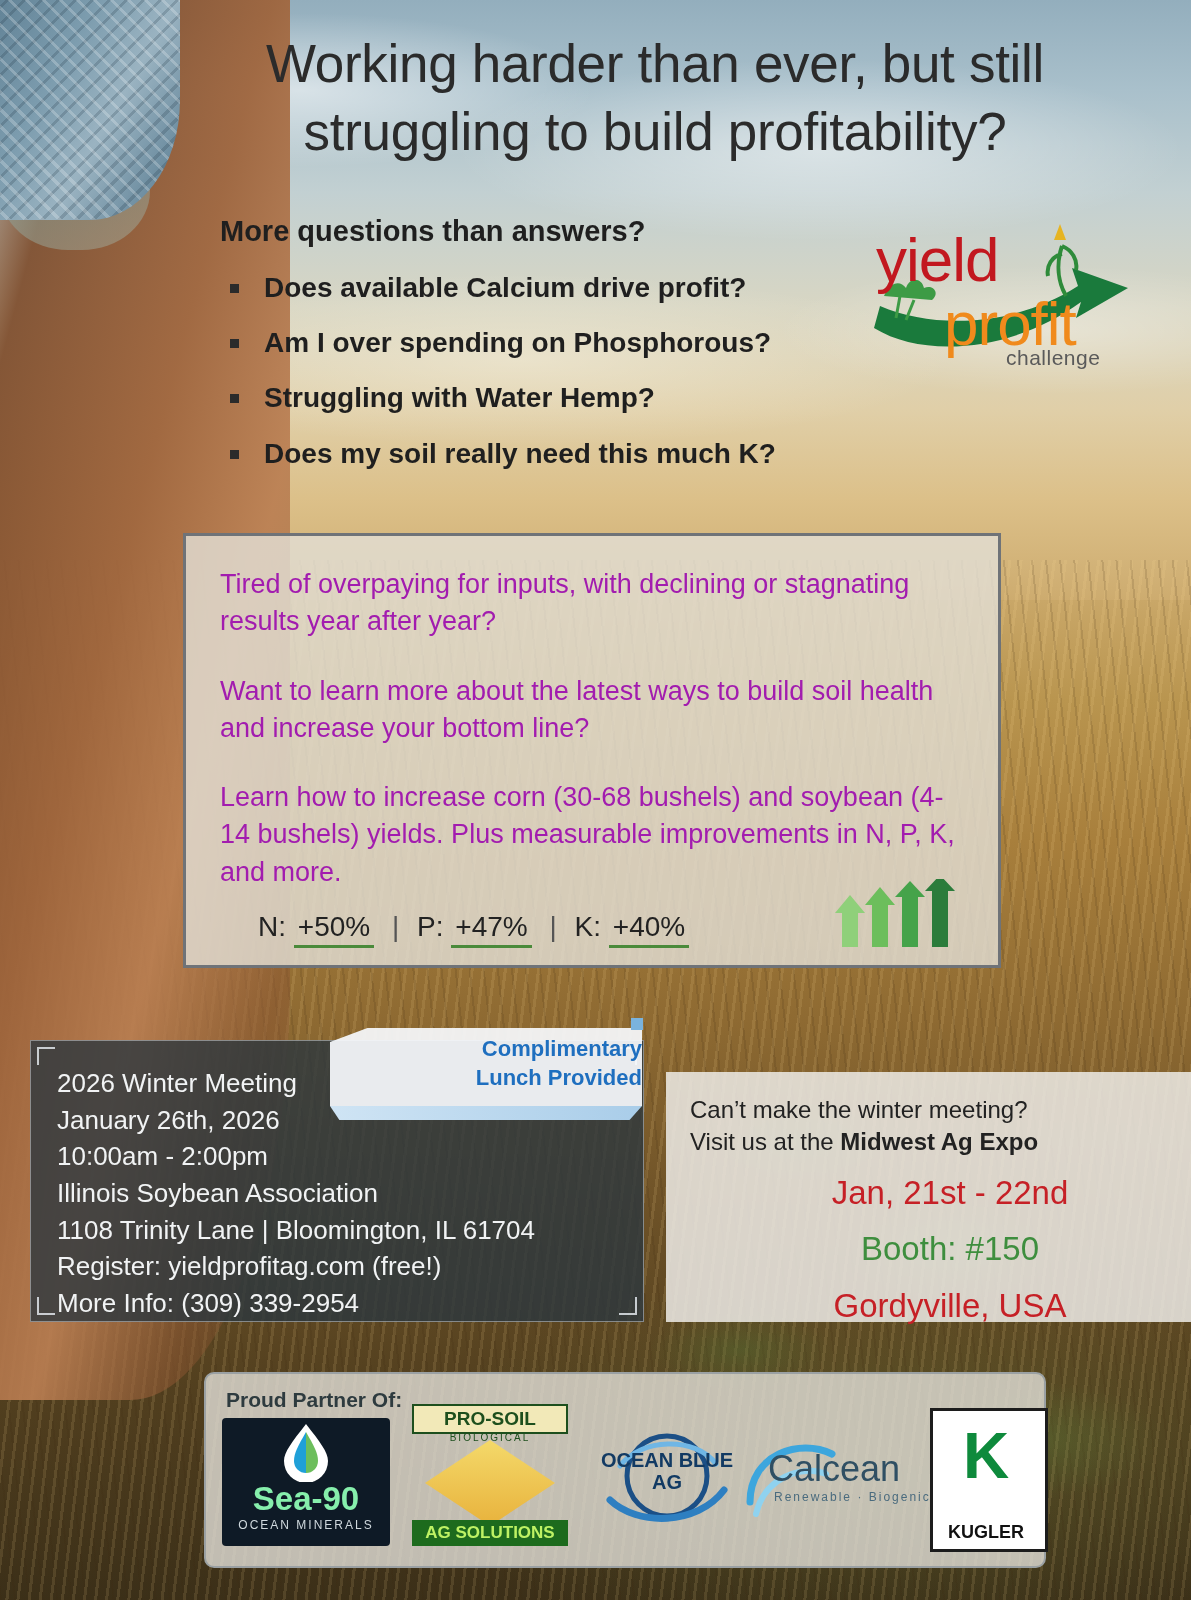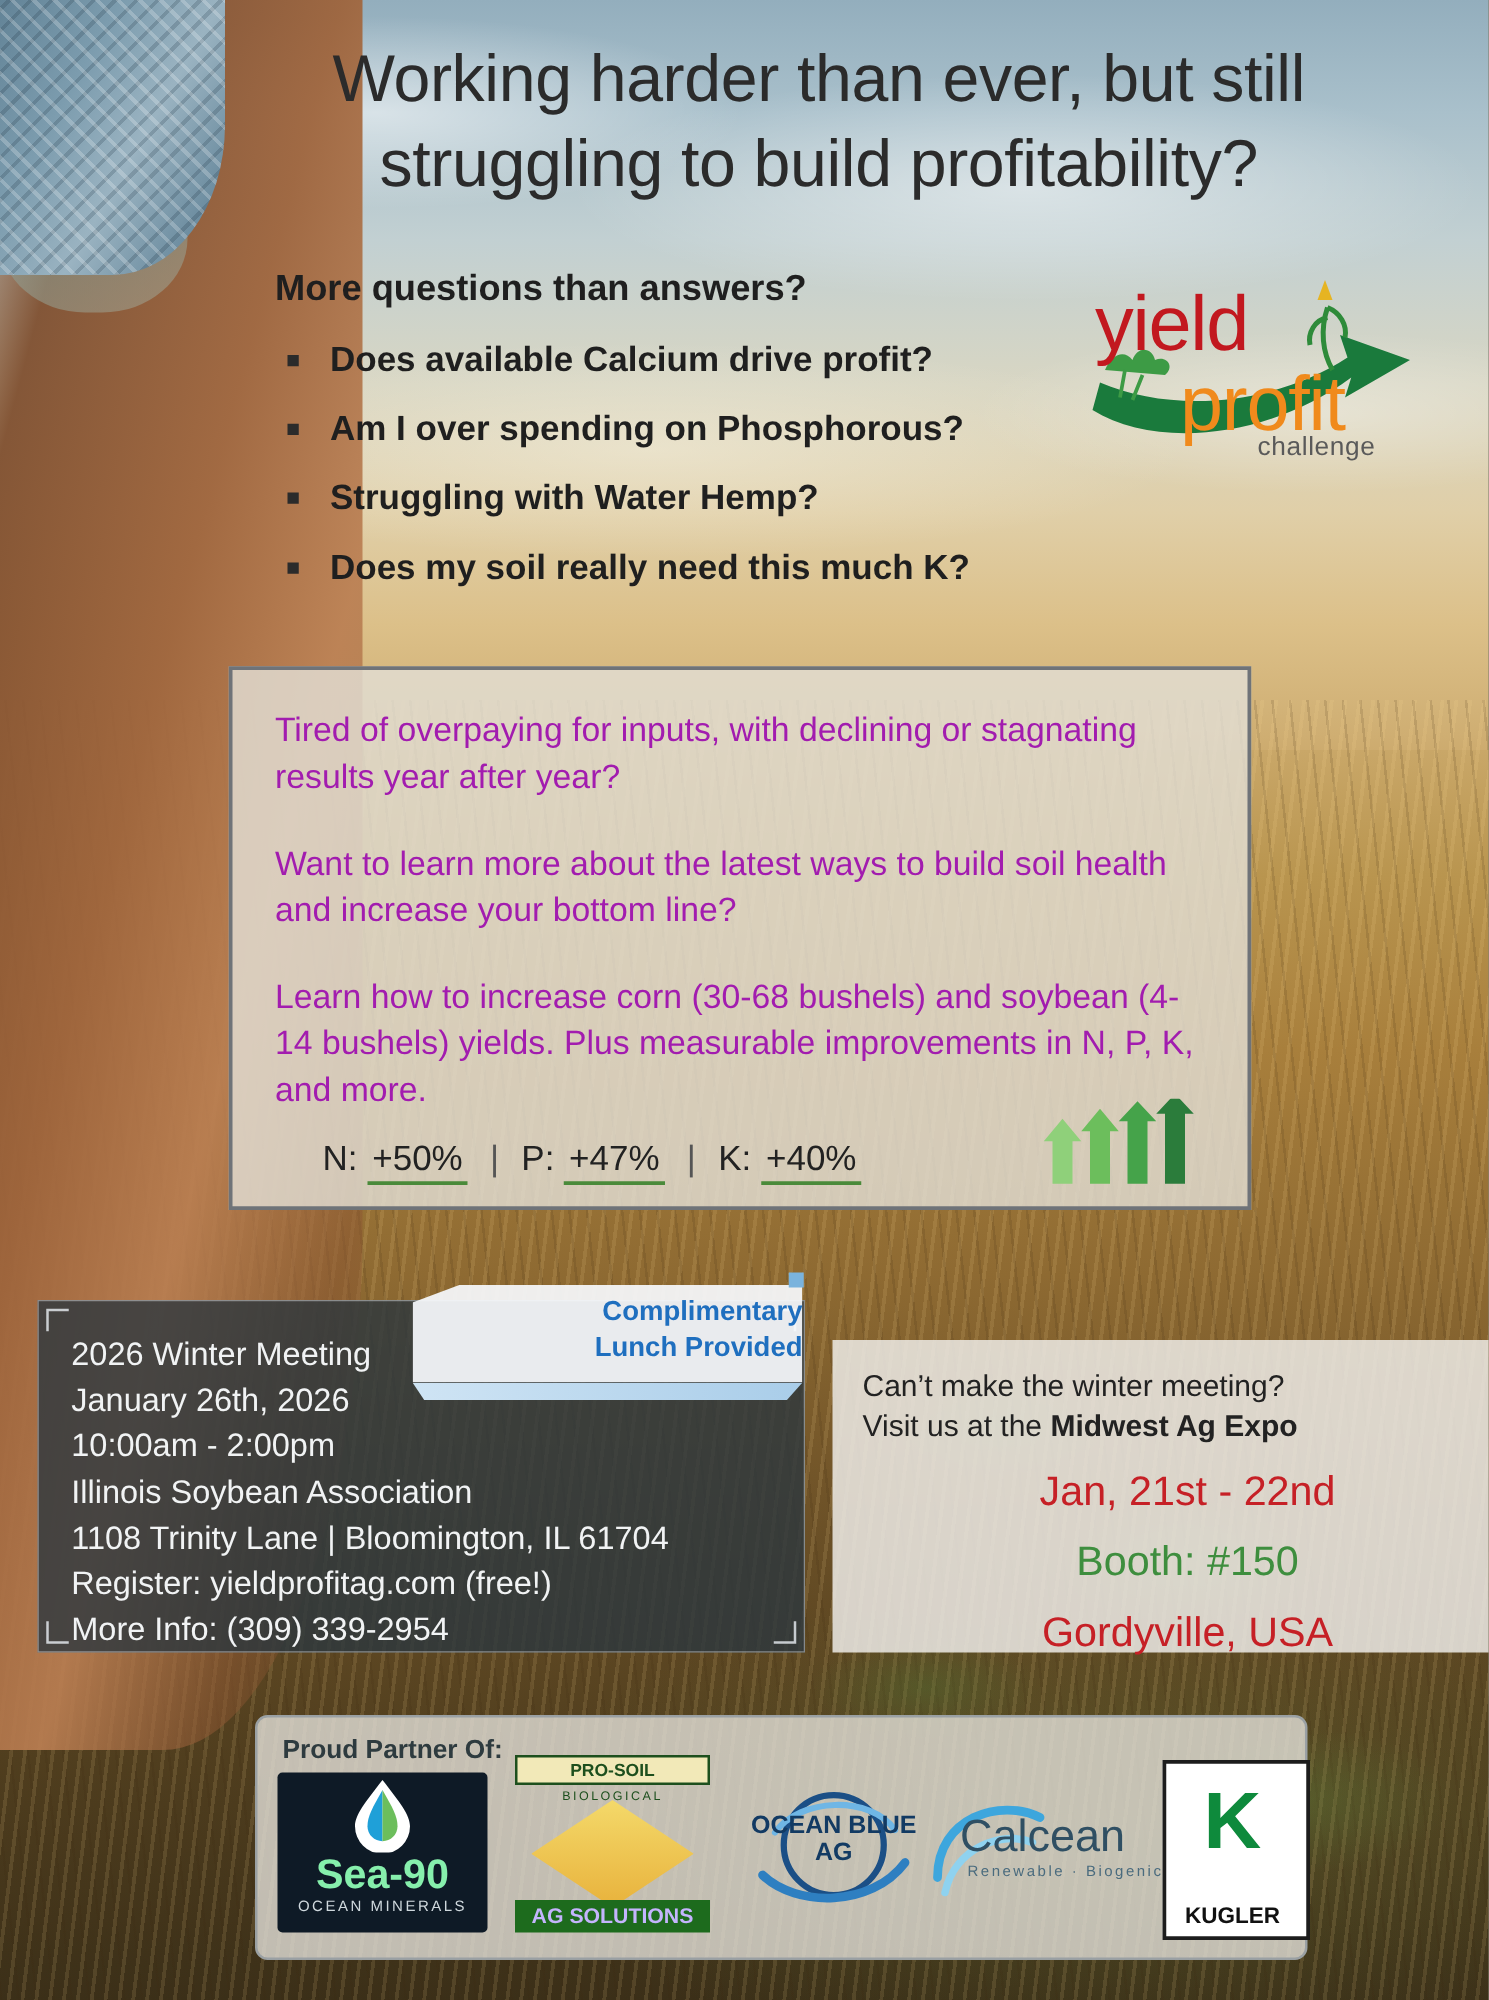--- a/index.html
+++ b/index.html
@@ -260,24 +260,24 @@
     font-size: 21px; color: #2e3b3f; font-weight: bold;
   }
   .logo-box { position: absolute; }
 
   .sea90 { left: 222px; top: 1418px; width: 168px; height: 128px; background: #0e1a26; border-radius: 4px; }
   .sea90 .txt { position: absolute; left: 0; top: 62px; width: 168px; text-align: center; color: #86efac; font-size: 33px; font-weight: bold; }
   .sea90 .sub { position: absolute; left: 0; top: 100px; width: 168px; text-align: center; color: #cfd8dd; font-size: 12px; letter-spacing: 2px; }
 
   .prosoil { left: 412px; top: 1404px; width: 156px; height: 146px; }
   .prosoil .band { position: absolute; left: 0; width: 156px; text-align: center; }
-  .prosoil .top { top: 0; background: #f2e9b8; border: 2px solid #1d4f1d; font-size: 14px; font-weight: bold; color: #1d4f1d; padding: 2px 0; box-sizing: border-box; }
+  .prosoil .top { top: 0; background: #f2e9b8; border: 2px solid #1d4f1d; font-size: 19px; font-weight: bold; color: #1d4f1d; padding: 2px 0; box-sizing: border-box; }
   .prosoil .bio { top: 28px; font-size: 10px; color: #1d4f1d; letter-spacing: 2px; }
   .prosoil .diamond { position: absolute; left: 13px; top: 36px; width: 130px; height: 86px; background: linear-gradient(#f4d96a, #e8b23c); transform: rotate(0deg); clip-path: polygon(50% 0, 100% 50%, 50% 100%, 0 50%); border: 0; }
-  .prosoil .bot { top: 116px; background: #1d6b1d; color: #c4b5fd; font-size: 17px; font-weight: bold; padding: 3px 0; box-sizing: border-box; }
+  .prosoil .bot { top: 116px; background: #1d6b1d; color: #bef264; font-size: 17px; font-weight: bold; padding: 3px 0; box-sizing: border-box; }
 
   .oceanblue { left: 592px; top: 1414px; width: 150px; height: 132px; }
   .oceanblue .t { position: absolute; left: 0; top: 36px; width: 150px; text-align: center; color: #123a63; font-size: 20px; font-weight: bold; line-height: 1.08; }
 
   .calcean { left: 740px; top: 1424px; width: 200px; height: 110px; }
   .calcean .t { position: absolute; left: 28px; top: 24px; font-size: 36px; color: #2f4f63; }
   .calcean .s { position: absolute; left: 34px; top: 66px; font-size: 12px; color: #4a6b7e; letter-spacing: 2px; }
 
   .kugler { left: 930px; top: 1408px; width: 112px; height: 138px; background: #fff; border: 3px solid #1c1c1c; }
   .kugler .k { position: absolute; left: 0; top: 8px; width: 106px; text-align: center; font-size: 64px; font-weight: bold; color: #0e8a3c; }

